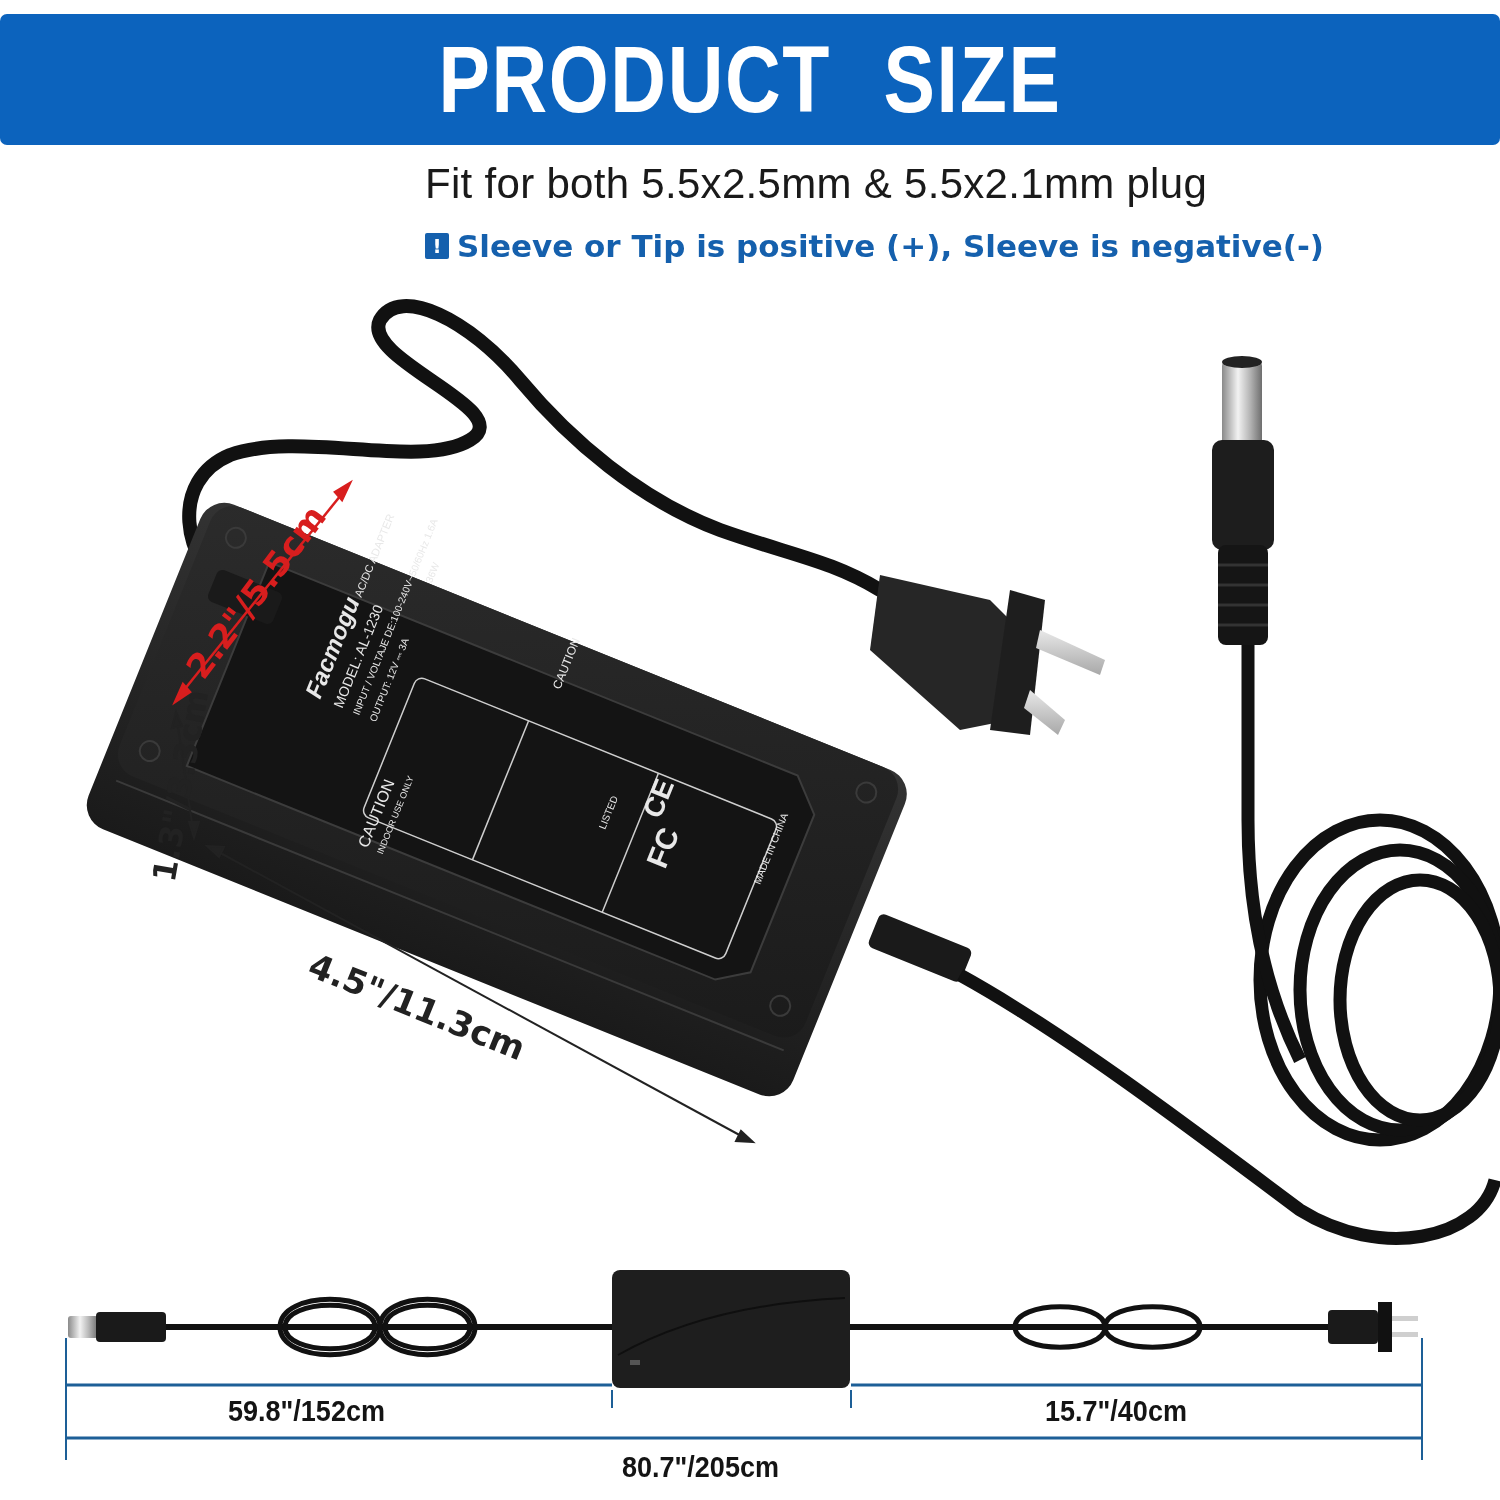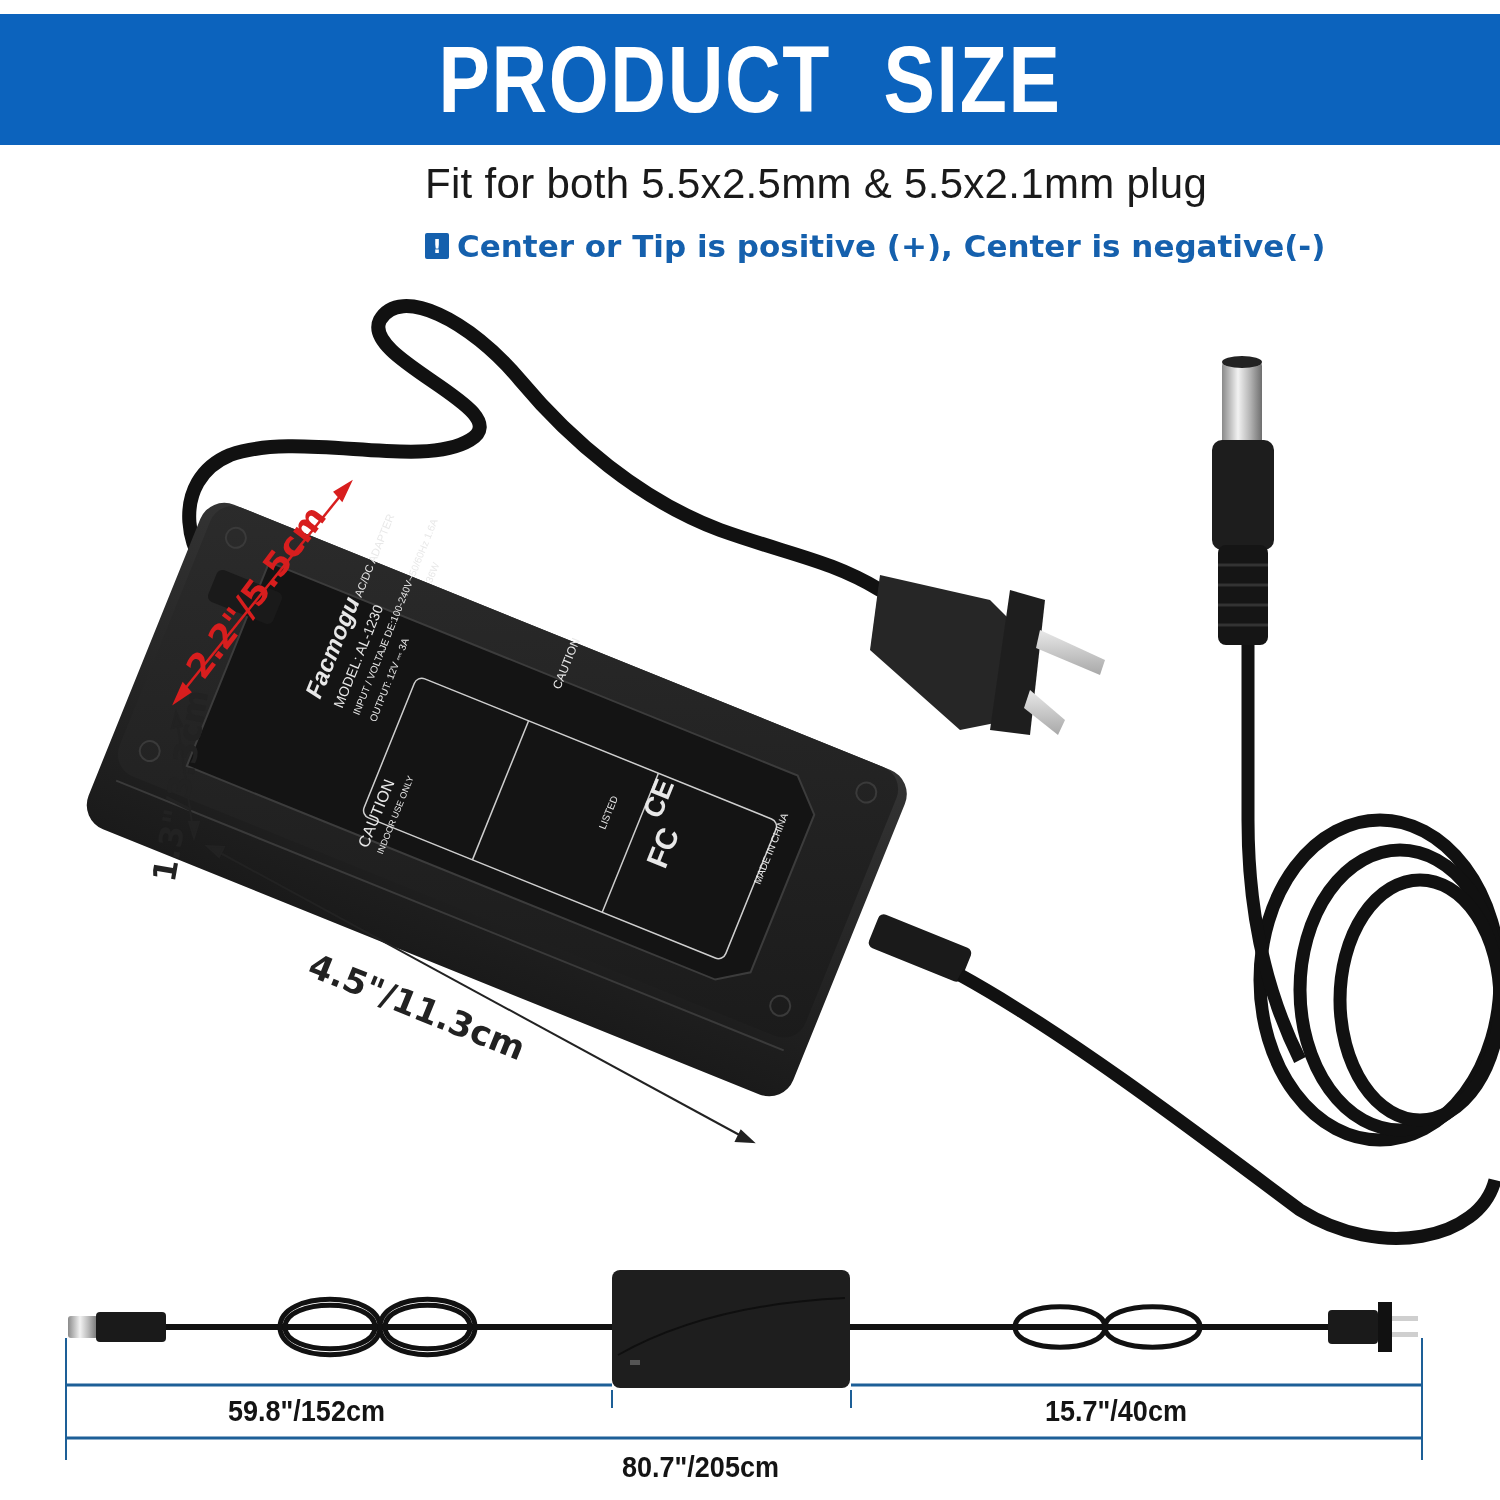--- a/index.html
+++ b/index.html
@@ -1,18 +1,18 @@
 <!DOCTYPE html>
 <html><head>
 <meta charset="utf-8">
 <style>
   html, body { margin: 0; padding: 0; background: #ffffff; }
   body { width: 1500px; height: 1500px; position: relative; overflow: hidden; font-family: "Liberation Sans", sans-serif; }
 
-  .banner { position: absolute; left: 0; top: 14px; width: 1500px; height: 131px; background: #0c63bd; display: flex; align-items: center; justify-content: center; }
+  .banner { position: absolute; left: 0; top: 14px; width: 1500px; height: 131px; background: #0c63bd; display: flex; align-items: center; justify-content: center; border-radius: 7px; }
   .banner-title { color: #ffffff; font-family: "Liberation Sans", sans-serif; font-weight: 700; font-size: 94px; letter-spacing: 2px; transform: scaleX(0.82); word-spacing: 36px; }
 
   .fit-text { position: absolute; left: 425px; top: 160px; font-size: 42px; color: #1a1a1a; font-family: Liberation Sans, sans-serif; letter-spacing: 0.3px; }
   .polarity { position: absolute; left: 425px; top: 228px; display: flex; align-items: center; font-family: "DejaVu Sans", sans-serif; font-weight: 700; font-size: 31px; color: #1560ad; }
   .warn-box { width: 24px; height: 26px; background: #1560ad; color: #fff; font-size: 20px; display: flex; align-items: center; justify-content: center; margin-right: 8px; border-radius: 2px; }
 
   .hero { position: absolute; left: 0; top: 290px; width: 1500px; height: 970px; }
   .dim-label { position: absolute; font-family: "DejaVu Sans", sans-serif; font-weight: 700; white-space: nowrap; transform-origin: left top; }
 
   .strip { position: absolute; left: 0; top: 1260px; width: 1500px; height: 240px; }
@@ -21,21 +21,21 @@
 </head>
 <body>
 
 <div class="banner">
   <div class="banner-title">PRODUCT  SIZE</div>
 </div>
 
 <div class="fit-text">Fit for both 5.5x2.5mm &amp; 5.5x2.1mm plug</div>
 <div class="polarity">
   <span class="warn-box">!</span>
-  <span>Center or Tip is positive (+), Center is negative(-)</span>
+  <span>Sleeve or Tip is positive (+), Sleeve is negative(-)</span>
 </div>
 
 <div class="hero">
   <svg width="1500" height="970" viewBox="0 290 1500 970" xmlns="http://www.w3.org/2000/svg">
     <defs>
       <linearGradient id="body" x1="0" y1="0" x2="1" y2="1">
         <stop offset="0" stop-color="#2b2b2b"></stop>
         <stop offset="1" stop-color="#1b1b1b"></stop>
       </linearGradient>
       <linearGradient id="side" x1="0" y1="0" x2="0" y2="1">

